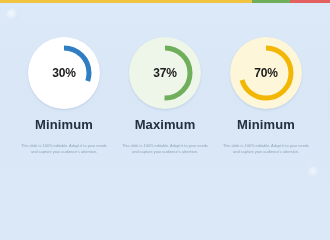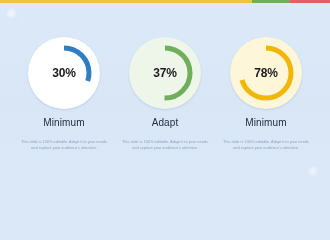--- a/index.html
+++ b/index.html
@@ -70,21 +70,21 @@
   .gauge-arc { fill:none; stroke-linecap:butt; }
   .gauge-value {
     position:absolute; left:0; right:0; top:50%;
     transform:translateY(-50%);
     text-align:center;
     font-size:12px; font-weight:bold; color:#1b1b1b;
     letter-spacing:-.2px;
   }
   .card-label {
     margin-top:13px;
-    font-size:10px; font-weight:normal; color:#22303f;
+    font-size:13px; font-weight:bold; color:#22303f;
     letter-spacing:.1px;
     text-align:right;
   }
   .card-desc {
     margin-top:11px;
     font-size:3.9px; line-height:1.65; color:#8fa4bb;
     text-align:center; width:92px;
   }
 </style>
 </head>
@@ -119,31 +119,31 @@
 
     <div class="card">
       <div class="gauge-wrap">
         <div class="gauge-halo tint-green"></div>
         <svg class="gauge-svg" viewBox="0 0 62 62">
           <circle class="gauge-track" cx="31" cy="31" r="25" stroke-width="5" stroke="#eef5e9"></circle>
           <circle class="gauge-arc" cx="31" cy="31" r="25" stroke-width="5" stroke="#6fae5a" stroke-dasharray="78.53981633974483 157.07963267948966"></circle>
         </svg>
         <div class="gauge-value">37%</div>
       </div>
-      <div class="card-label">Adapt</div>
+      <div class="card-label">Maximum</div>
       <div class="card-desc">This slide is 100% editable. Adapt it to your needs and capture your audience's attention.</div>
     </div>
 
     <div class="card">
       <div class="gauge-wrap">
         <div class="gauge-halo tint-yellow"></div>
         <svg class="gauge-svg" viewBox="0 0 62 62">
           <circle class="gauge-track" cx="31" cy="31" r="25" stroke-width="5" stroke="#fdf6d9"></circle>
           <circle class="gauge-arc" cx="31" cy="31" r="25" stroke-width="5" stroke="#f2b705" stroke-dasharray="109.95574287564277 157.07963267948966"></circle>
         </svg>
-        <div class="gauge-value">78%</div>
+        <div class="gauge-value">70%</div>
       </div>
       <div class="card-label">Minimum</div>
       <div class="card-desc">This slide is 100% editable. Adapt it to your needs and capture your audience's attention.</div>
     </div>
 
   </div>
 </div>
 
 </body></html>

